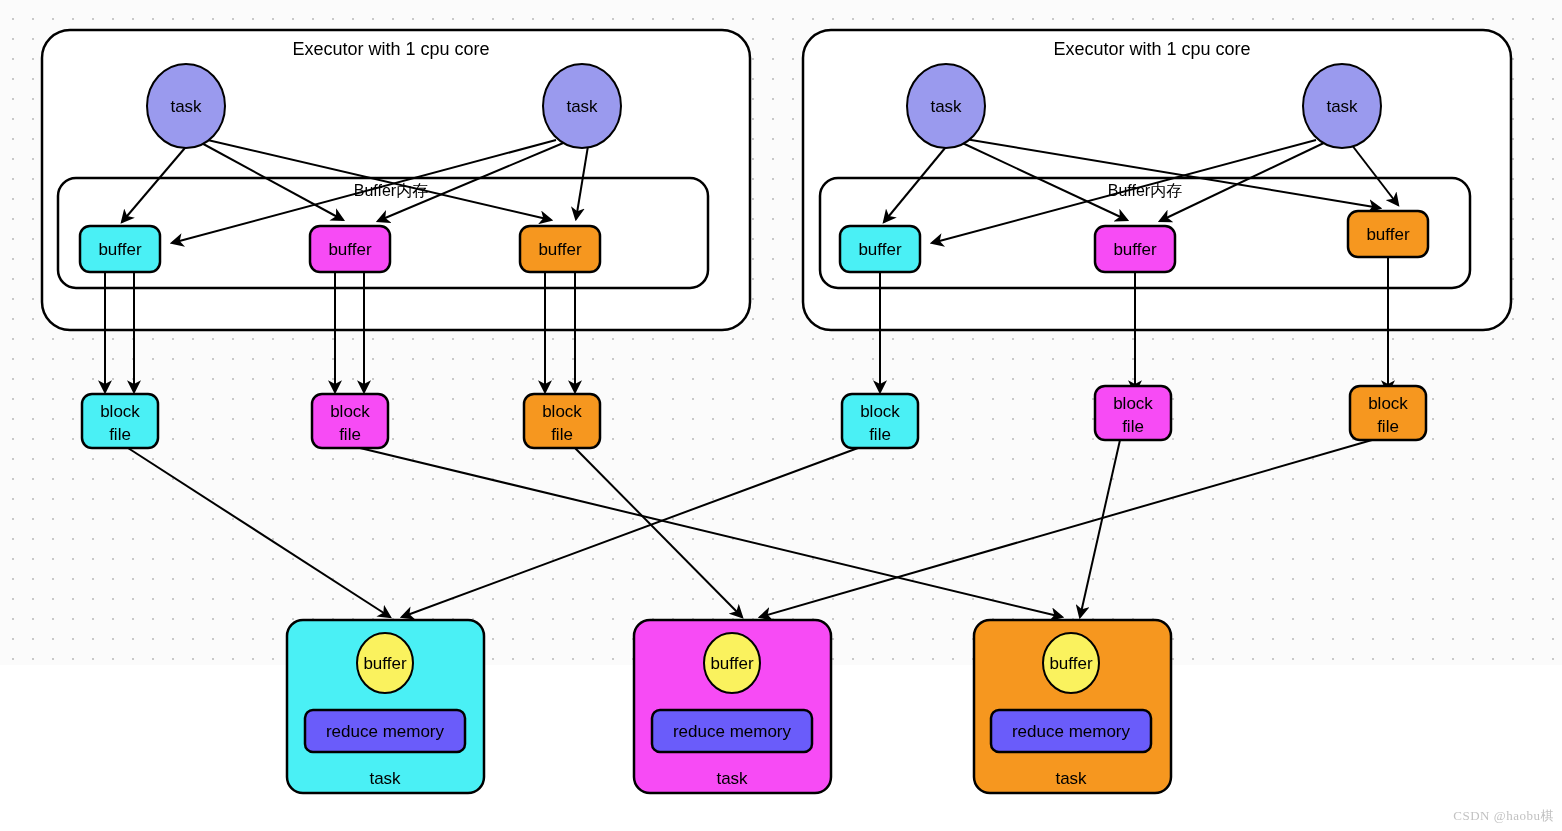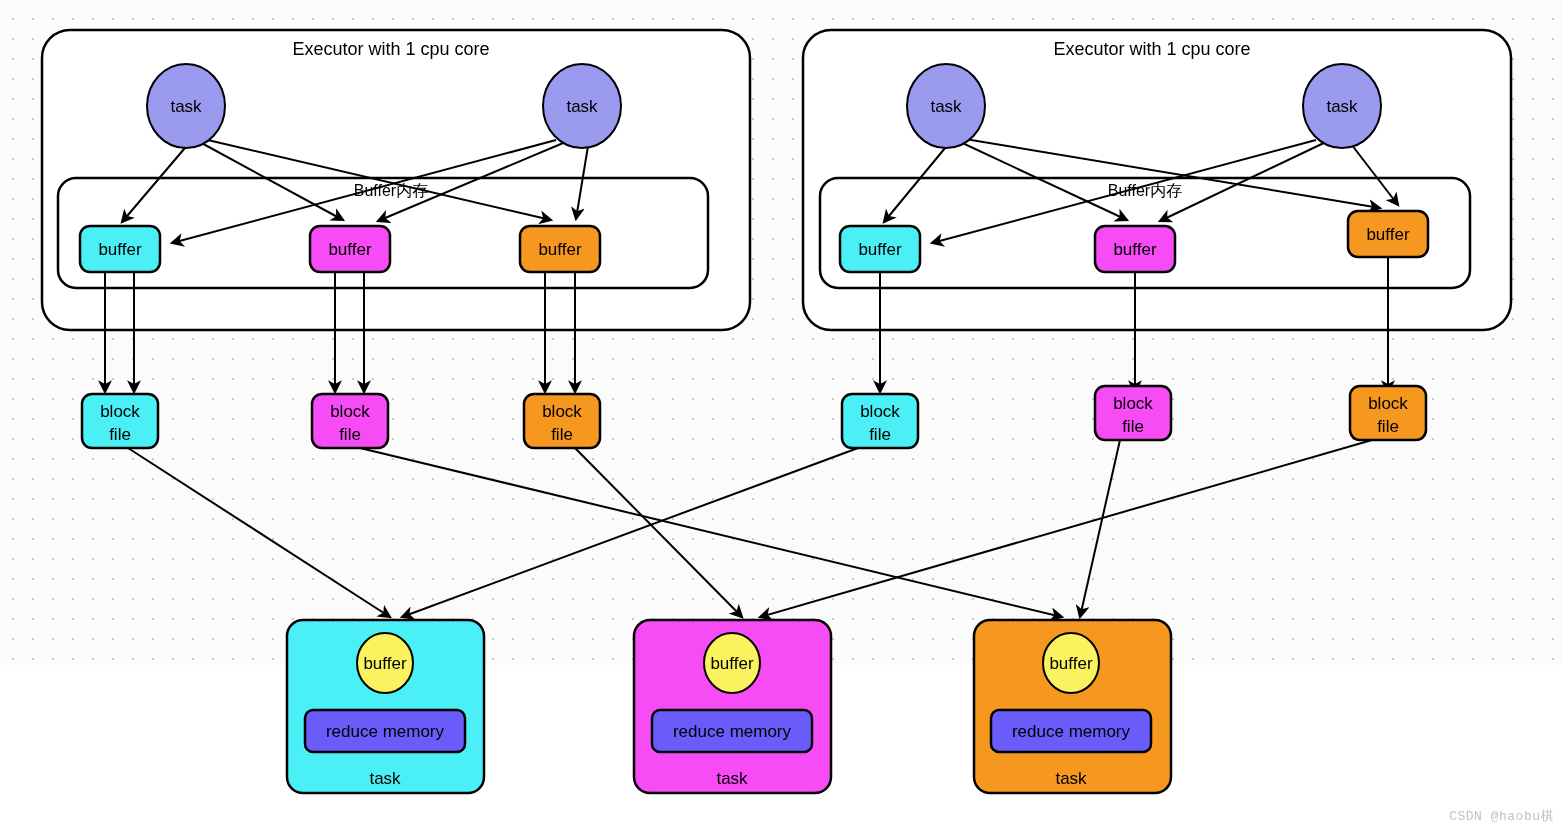--- a/index.html
+++ b/index.html
@@ -49,21 +49,21 @@
   }
   .container-box {
     fill: #ffffff;
     stroke: #000000;
     stroke-width: 2.5;
   }
   .watermark {
     position: absolute;
     right: 8px;
     bottom: 6px;
-    font-family: Liberation Mono, monospace;
+    font-family: Liberation Serif, serif;
     font-size: 13px;
     color: #c2c2c2;
     letter-spacing: 0.5px;
     user-select: none;
     white-space: nowrap;
   }
 </style>
 </head>
 <body>
 

